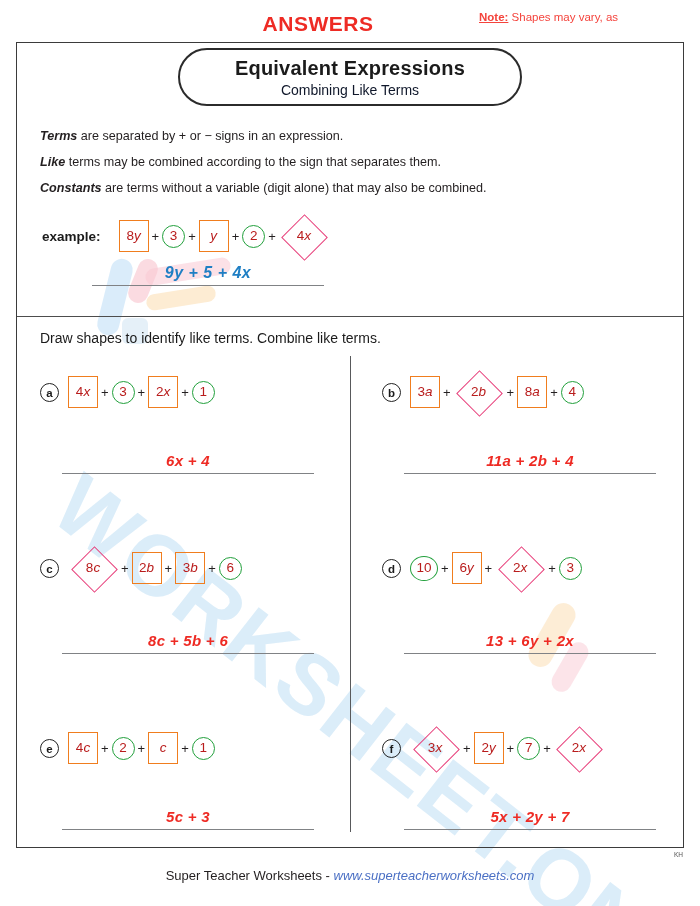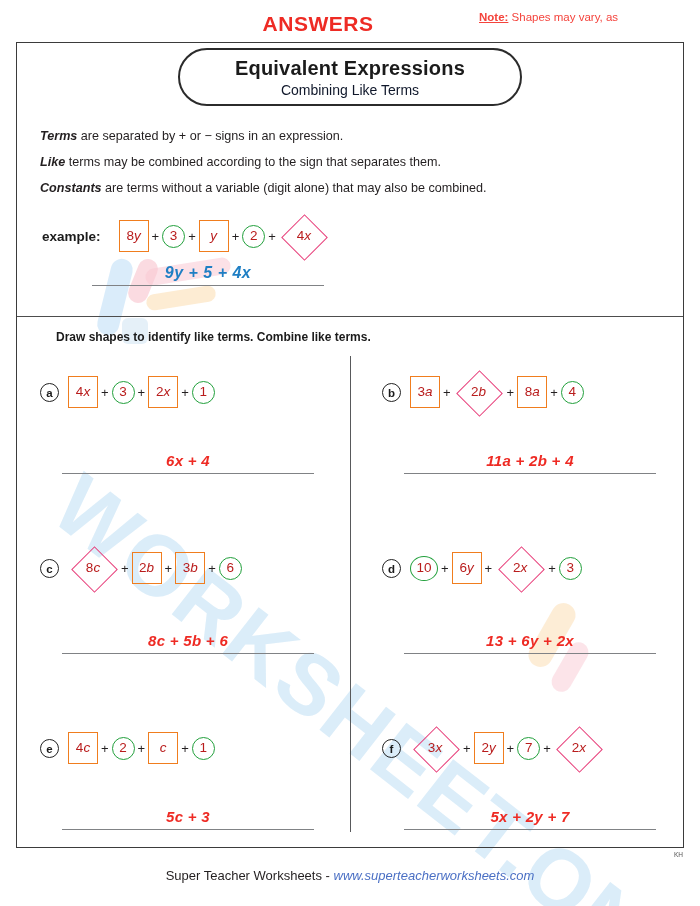--- a/index.html
+++ b/index.html
@@ -180,24 +180,24 @@
     position: absolute;
     left: 17px;
     top: 316px;
     width: 666px;
     border-top: 1.6px solid #4d4d4d;
     z-index: 3;
   }
 
   .directions {
     position: absolute;
-    left: 56px;
+    left: 40px;
     top: 330px;
-    font-size: 12px;
-    font-weight: 700;
+    font-size: 14px;
+    font-weight: 400;
     color: #1b1b1b;
     z-index: 4;
   }
 
   
   .col-sep {
     position: absolute;
     left: 350px;
     top: 356px;
     width: 0;

